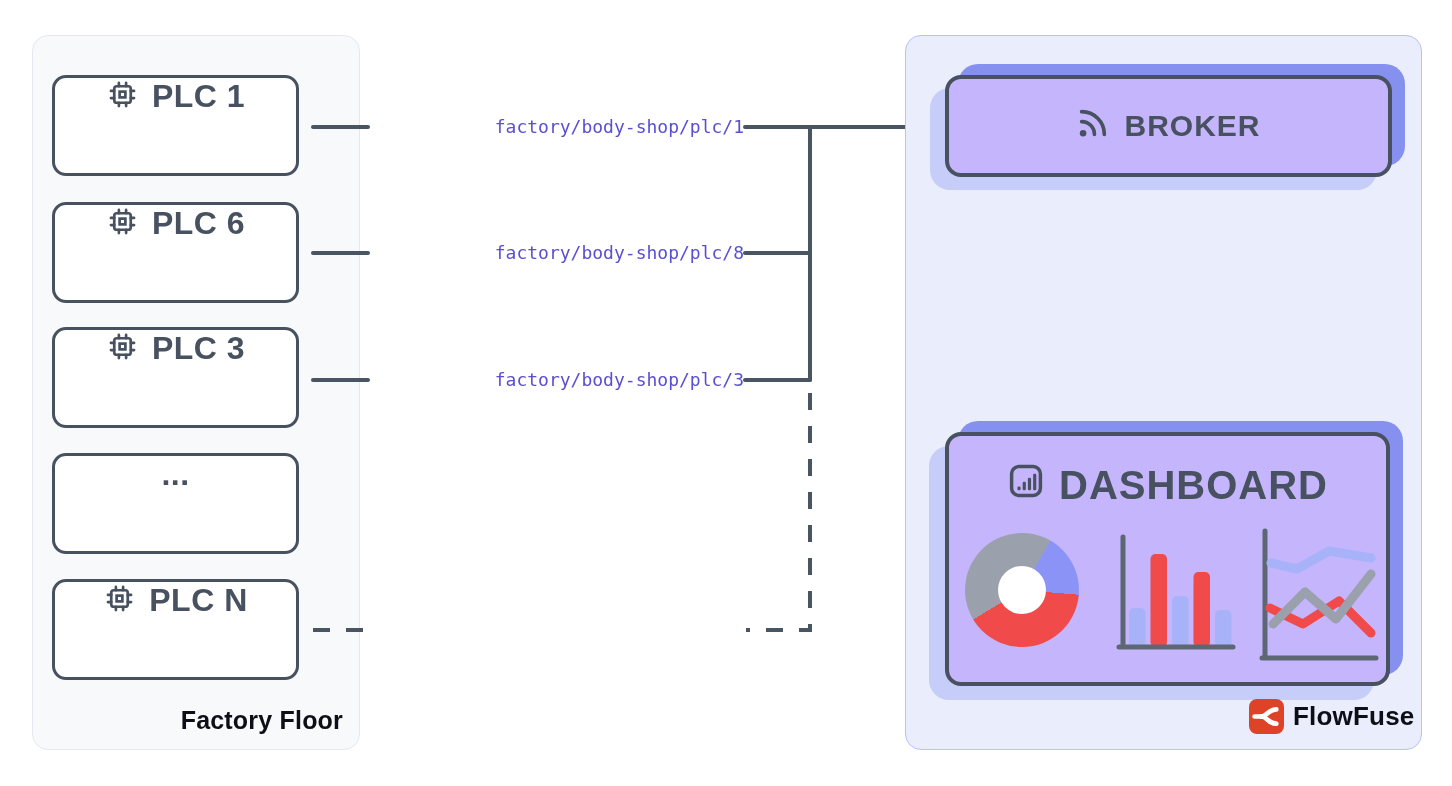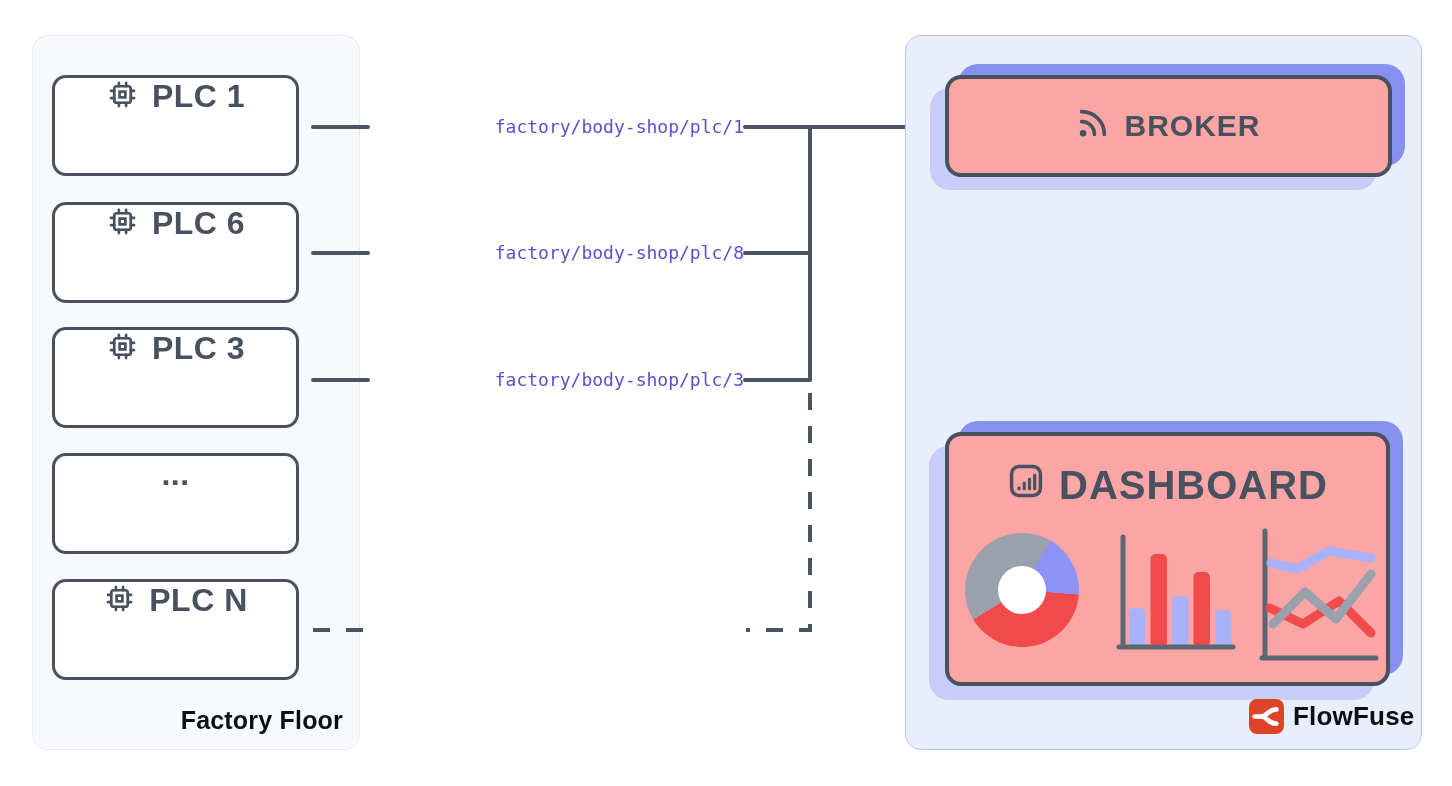--- a/index.html
+++ b/index.html
@@ -41,21 +41,21 @@
   .topic-wild{
     position:absolute;left:988px;top:284px;width:360px;text-align:center;
     font-family:"DejaVu Sans Mono",monospace;font-size:22px;line-height:28px;
     color:var(--topic_text);
   }
   
   .shadow-purple,.shadow-lavender{position:absolute;border-radius:20px;}
   .shadow-purple{background:var(--accent_purple);}
   .shadow-lavender{background:var(--accent_lavender);}
   .node-box{
-    position:absolute;background:#fca5a5;border:4px solid var(--slate);
+    position:absolute;background:#c4b5fd;border:4px solid var(--slate);
     border-radius:16px;box-sizing:border-box;color:var(--slate);
   }
   .broker-shadow-purple{left:958px;top:64px;width:447px;height:102px;}
   .broker-shadow-lavender{left:930px;top:88px;width:447px;height:102px;}
   .broker-box{left:945px;top:75px;width:447px;height:102px;
     display:flex;align-items:center;justify-content:center;gap:14px;
     font-size:30px;font-weight:700;letter-spacing:1px;}
   .dash-shadow-purple{left:958px;top:421px;width:445px;height:254px;}
   .dash-shadow-lavender{left:929px;top:446px;width:445px;height:254px;}
   .dash-box{left:945px;top:432px;width:445px;height:254px;}

